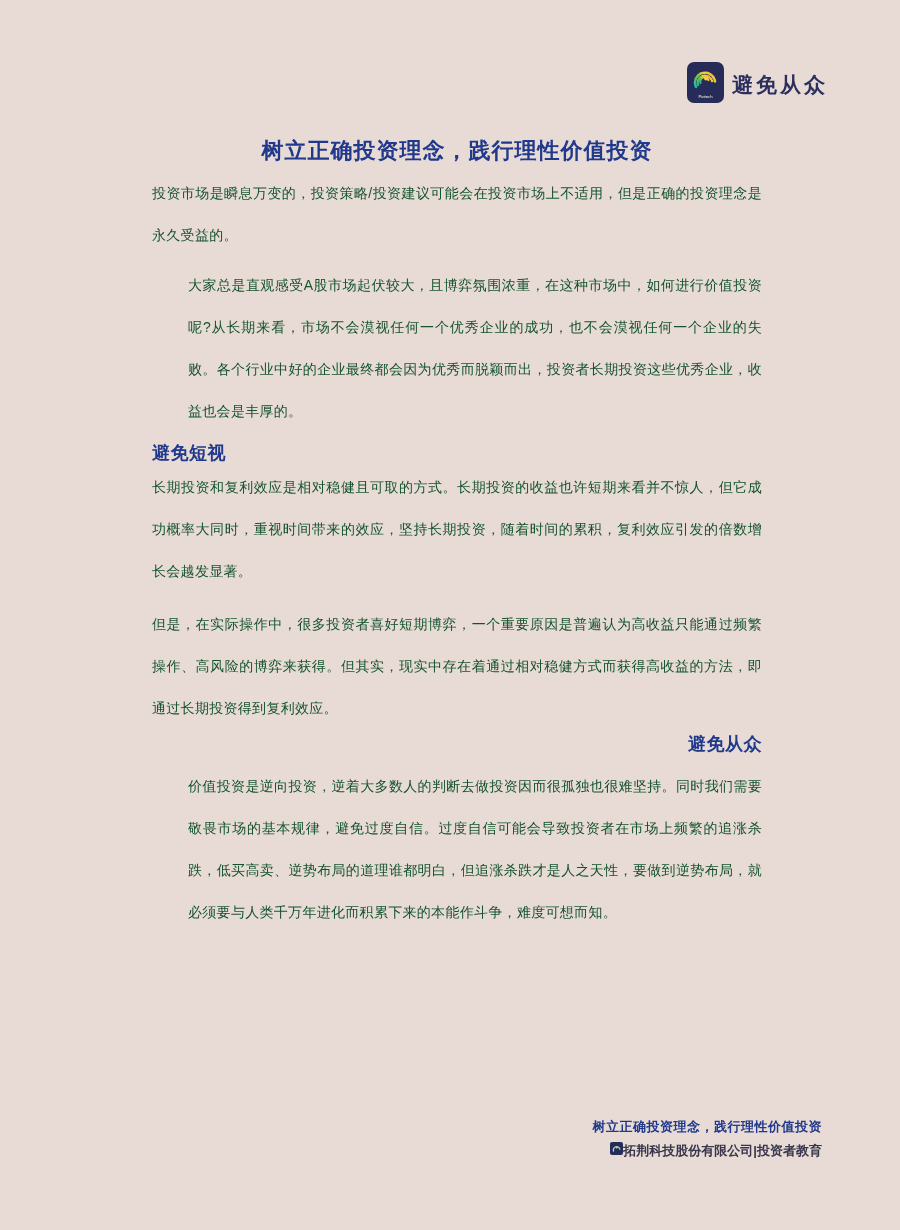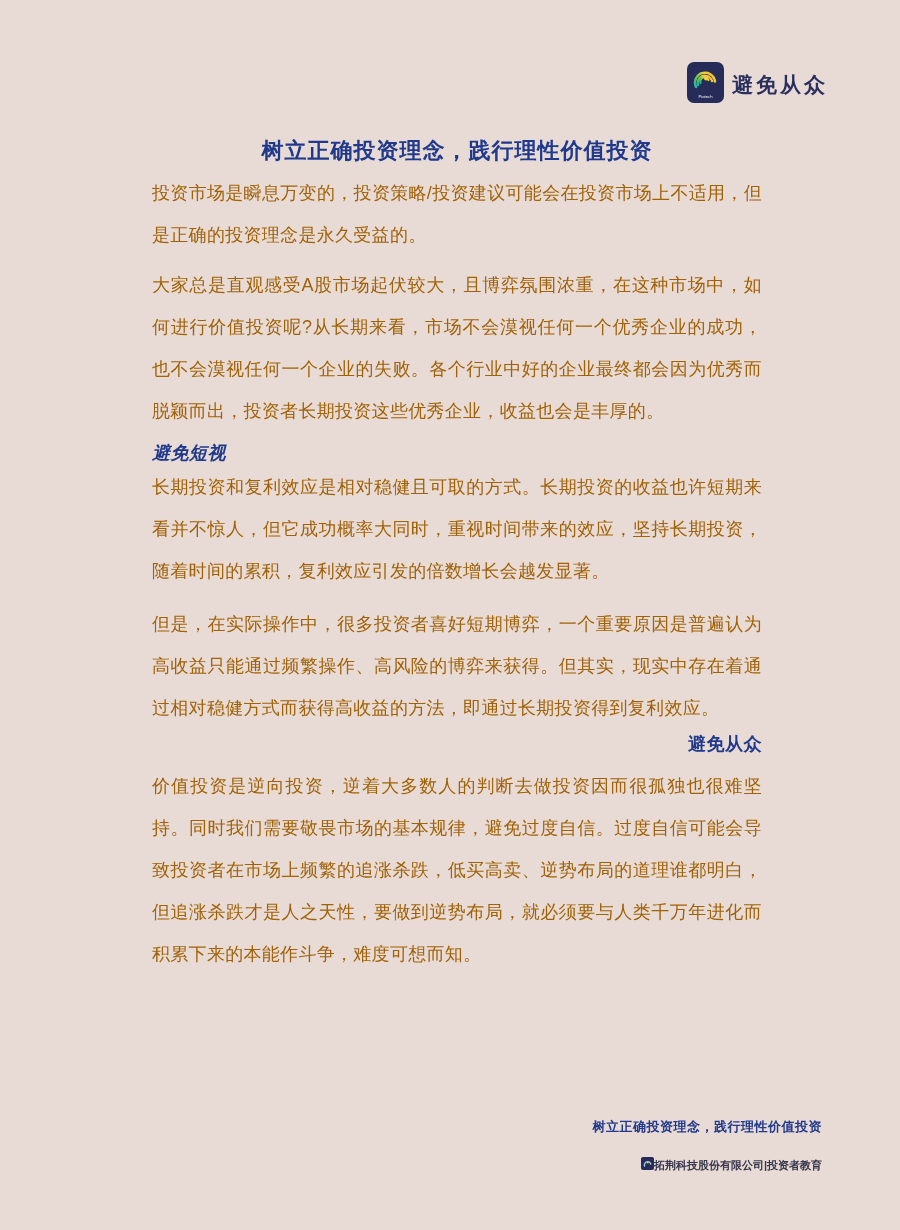--- a/index.html
+++ b/index.html
@@ -28,48 +28,48 @@
   
   .content {
     position:absolute; left:152px; top:0; width:610px;
   }
   .doc-title {
     margin-top:136px;
     font-size:22px; line-height:30px; font-weight:bold;
     color:#20398b; text-align:center; letter-spacing:1px;
   }
   .body-p {
-    font-size:18px; line-height:42px; color:#a16207;
+    font-size:14px; line-height:42px; color:#14532d;
     text-align:justify; letter-spacing:0.3px;
   }
   .intro { margin-top:6px; }
   .sec-h {
     font-size:18px; line-height:26px; font-weight:bold;
     color:#20398b; letter-spacing:0.5px;
   }
   .sec-h.first { margin-top:44px; }
-  .sec-h.tight { margin-top:8px;font-style:italic; }
+  .sec-h.tight { margin-top:8px; }
   .sec-h.flush { margin-top:2px;text-align:right; }
-  .p-after-h { margin-top:8px; }
+  .p-after-h { margin-top:8px;margin-left:36px; }
   .p-follow { margin-top:0; }
   .p-last-gap { margin-top:11px; }
 
   
   .footer {
     position:absolute; right:78px; top:1117px;
     text-align:right;
   }
   .footer-slogan {
     color:#20398b; font-size:13px; font-weight:bold;
     letter-spacing:0.5px; line-height:20px;
   }
   .footer-company {
-    margin-top:20px;
+    margin-top:5px;
     display:flex; align-items:center; justify-content:flex-end; 
-    color:#38364b; font-size:11px; font-weight:bold; line-height:15px;
+    color:#38364b; font-size:13px; font-weight:bold; line-height:15px;
   }
 </style>
 </head>
 <body>
 
 <div class="page">
 
   <div class="logo">
     <span>
       <svg width="37" height="41" viewBox="0 0 37 41">

